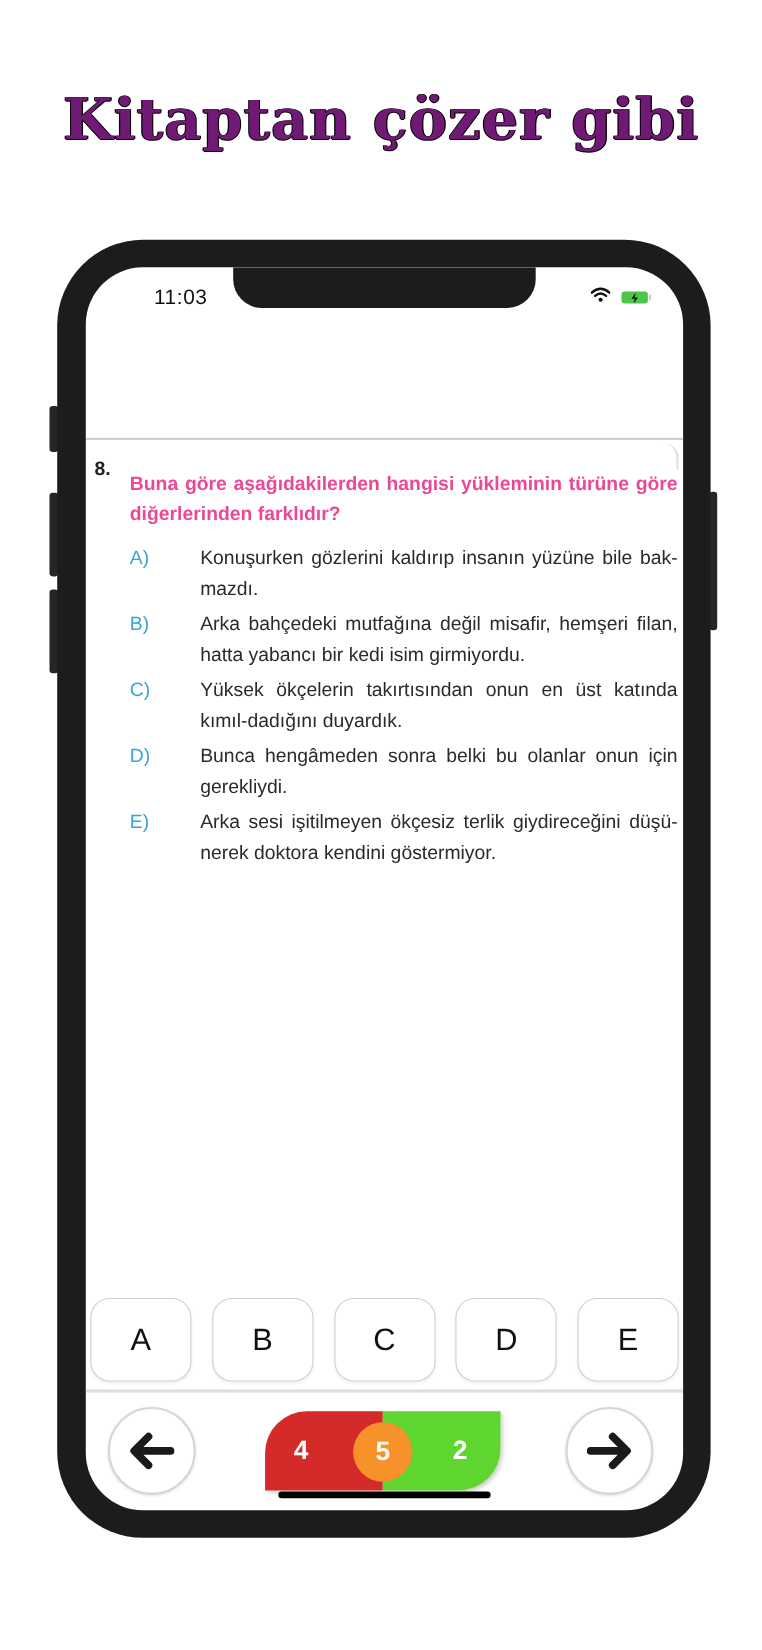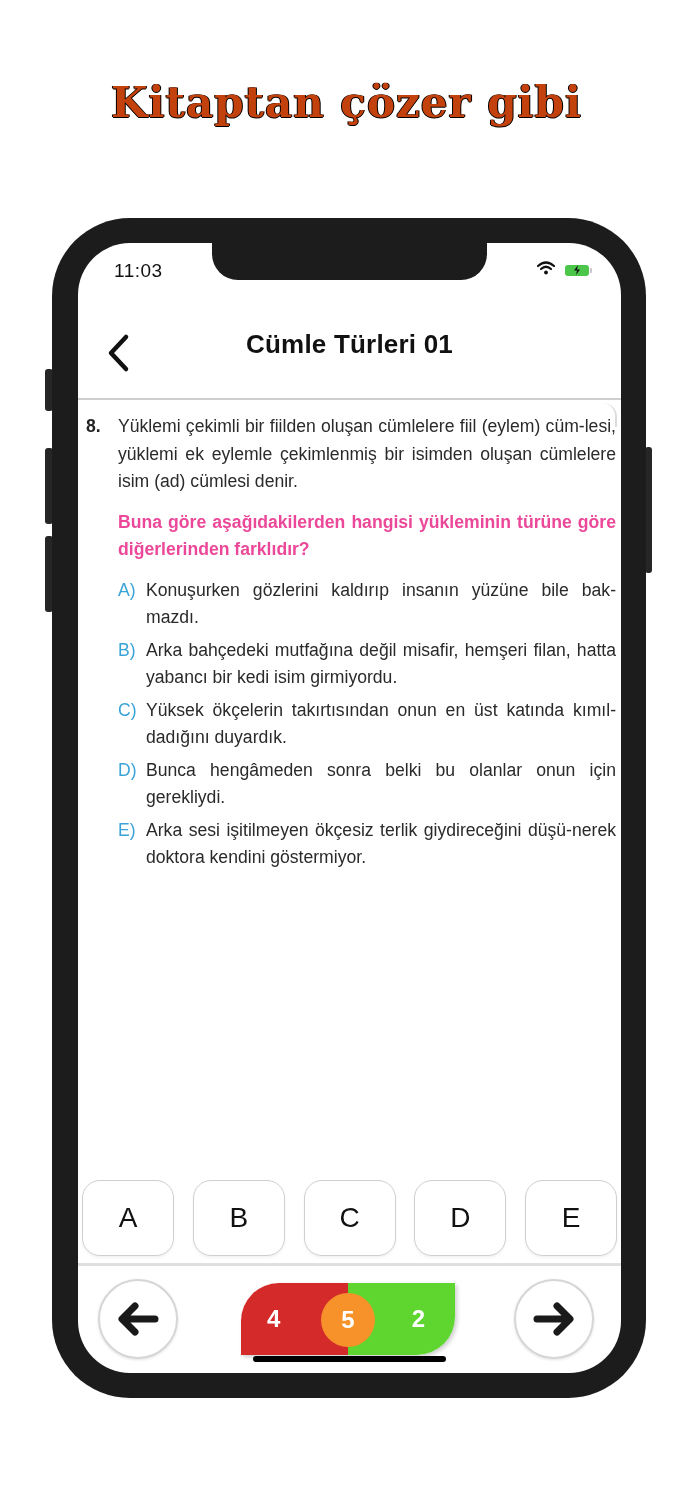--- a/index.html
+++ b/index.html
@@ -1,22 +1,22 @@
 <!DOCTYPE html>
 <html><head>
 <meta charset="utf-8">
 <style>
   * { box-sizing: border-box; margin: 0; padding: 0; }
   html, body { width: 693px; height: 1500px; background: #ffffff; overflow: hidden; }
   body { position: relative; font-family: "Liberation Sans", sans-serif; color: #111; }
 
   .promo-title {
     position: absolute; left: 0; top: 78px; width: 693px; text-align: center;
-    font-family: "DejaVu Serif", serif; font-weight: 900; font-size: 42px;
-    letter-spacing: 1px; color: #c2410c;
+    font-family: "DejaVu Serif", serif; font-weight: 900; font-size: 52px;
+    letter-spacing: 1px; color: #701a75;
     text-shadow: 1px 0 0 #000, -1px 0 0 #000, 0 1px 0 #000;
   }
 
   
   .phone {
     position: absolute; left: 52px; top: 218px; width: 594px; height: 1180px;
     background: #1c1c1c; border-radius: 78px;
   }
   .side-btn { position: absolute; background: #262626; border-radius: 3px; }
   .side-btn.l1 { left: 45px; top: 369px; width: 8px; height: 42px; }
@@ -29,21 +29,21 @@
     background: #ffffff; border-radius: 52px; overflow: hidden;
   }
   .notch {
     position: absolute; left: 134px; top: 0; width: 275px; height: 37px;
     background: #1c1c1c; border-radius: 0 0 26px 26px;
   }
   .notch::before, .notch::after {
     content: ""; position: absolute; top: 0; width: 10px; height: 10px;
   }
   .status-time {
-    position: absolute; left: 36px; top: 17px; font-size: 19px; color: #111;
+    position: absolute; left: 62px; top: 17px; font-size: 19px; color: #111;
     font-family: "Liberation Sans", sans-serif; letter-spacing: 0.5px;
   }
   .status-icons { position: absolute; right: 32px; top: 18px; display: flex; align-items: center; gap: 10px; }
   .battery {
     width: 24px; height: 11px; border-radius: 3px; background: #4cc64a;
     position: relative; display: flex; align-items: center; justify-content: center;
   }
   .battery::after {
     content: ""; position: absolute; right: -3px; top: 3px; width: 2px; height: 5px;
     background: #c9c9c9; border-radius: 0 1px 1px 0;
@@ -59,21 +59,21 @@
   .header-divider { position: absolute; left: 0; top: 155px; width: 543px; height: 2px; background: #cfcfcf; }
 
   
   .question { position: absolute; left: 8px; top: 170px; width: 530px; font-size: 17.6px; line-height: 27.5px; color: #2a2a2a; }
   .q-number { position: absolute; left: 0; top: 0; font-weight: bold; color: #222; }
   .q-stem { margin-left: 32px; text-align: justify; }
   .q-prompt { margin-left: 32px; margin-top: 13px; font-weight: bold; color: #ec4899; text-align: justify; }
   .options { margin-left: 32px; margin-top: 13px; }
   .option { display: flex; margin-bottom: 5px; }
   .opt-letter { color: #3aa3d8; width: 28px; flex-shrink: 0; }
-  .opt-text { flex: 1; text-align: justify; }
+  .opt-text { flex: 1; text-align: justify; margin-left: 36px; }
   .page-curl {
     position: absolute; right: 4px; top: 160px; width: 14px; height: 24px;
     border-right: 2px solid #dcdcdc; border-radius: 0 14px 0 0;
   }
 
   
   .answer-row { position: absolute; left: 4px; top: 937px; width: 535px; height: 76px; display: flex; justify-content: space-between; }
   .answer-btn {
     width: 92px; height: 76px; border: 1.5px solid #cfcfcf; border-radius: 18px;
     background: #fff; display: flex; align-items: center; justify-content: center;
@@ -130,35 +130,26 @@
         <circle cx="9" cy="11.5" r="1.9" fill="#111"></circle>
       </svg>
     </span>
     <span class="battery">
       <svg width="10" height="10" viewBox="0 0 10 10">
           <path d="M6 0 L2 5.5 H5 L4 10 L8 4.5 H5 Z" fill="#111"></path>
         </svg>
     </span>
   </div>
 
-  <div class="nav-header">
-    <div class="back-btn">
-      <svg width="30" height="40" viewBox="0 0 30 40">
-        <path d="M22 4 L7 20 L22 36" stroke="#111" stroke-width="4.5" fill="none" stroke-linecap="round" stroke-linejoin="round"></path>
-      </svg>
-    </div>
-    <div class="page-title">Cümle Türleri 01</div>
-  </div>
   <div class="header-divider"></div>
 
   <div class="page-curl"></div>
 
   <div class="question">
     <span class="q-number">8.</span>
-    <div class="q-stem">Yüklemi çekimli bir fiilden oluşan cümlelere fiil (eylem) cüm-lesi, yüklemi ek eylemle çekimlenmiş bir isimden oluşan cümlelere isim (ad) cümlesi denir.</div>
     <div class="q-prompt">Buna göre aşağıdakilerden hangisi yükleminin türüne göre diğerlerinden farklıdır?</div>
     <div class="options">
       <div class="option">
         <span class="opt-letter">A)</span>
         <span class="opt-text">Konuşurken gözlerini kaldırıp insanın yüzüne bile bak-mazdı.</span>
       </div>
       <div class="option">
         <span class="opt-letter">B)</span>
         <span class="opt-text">Arka bahçedeki mutfağına değil misafir, hemşeri filan, hatta yabancı bir kedi isim girmiyordu.</span>
       </div>

